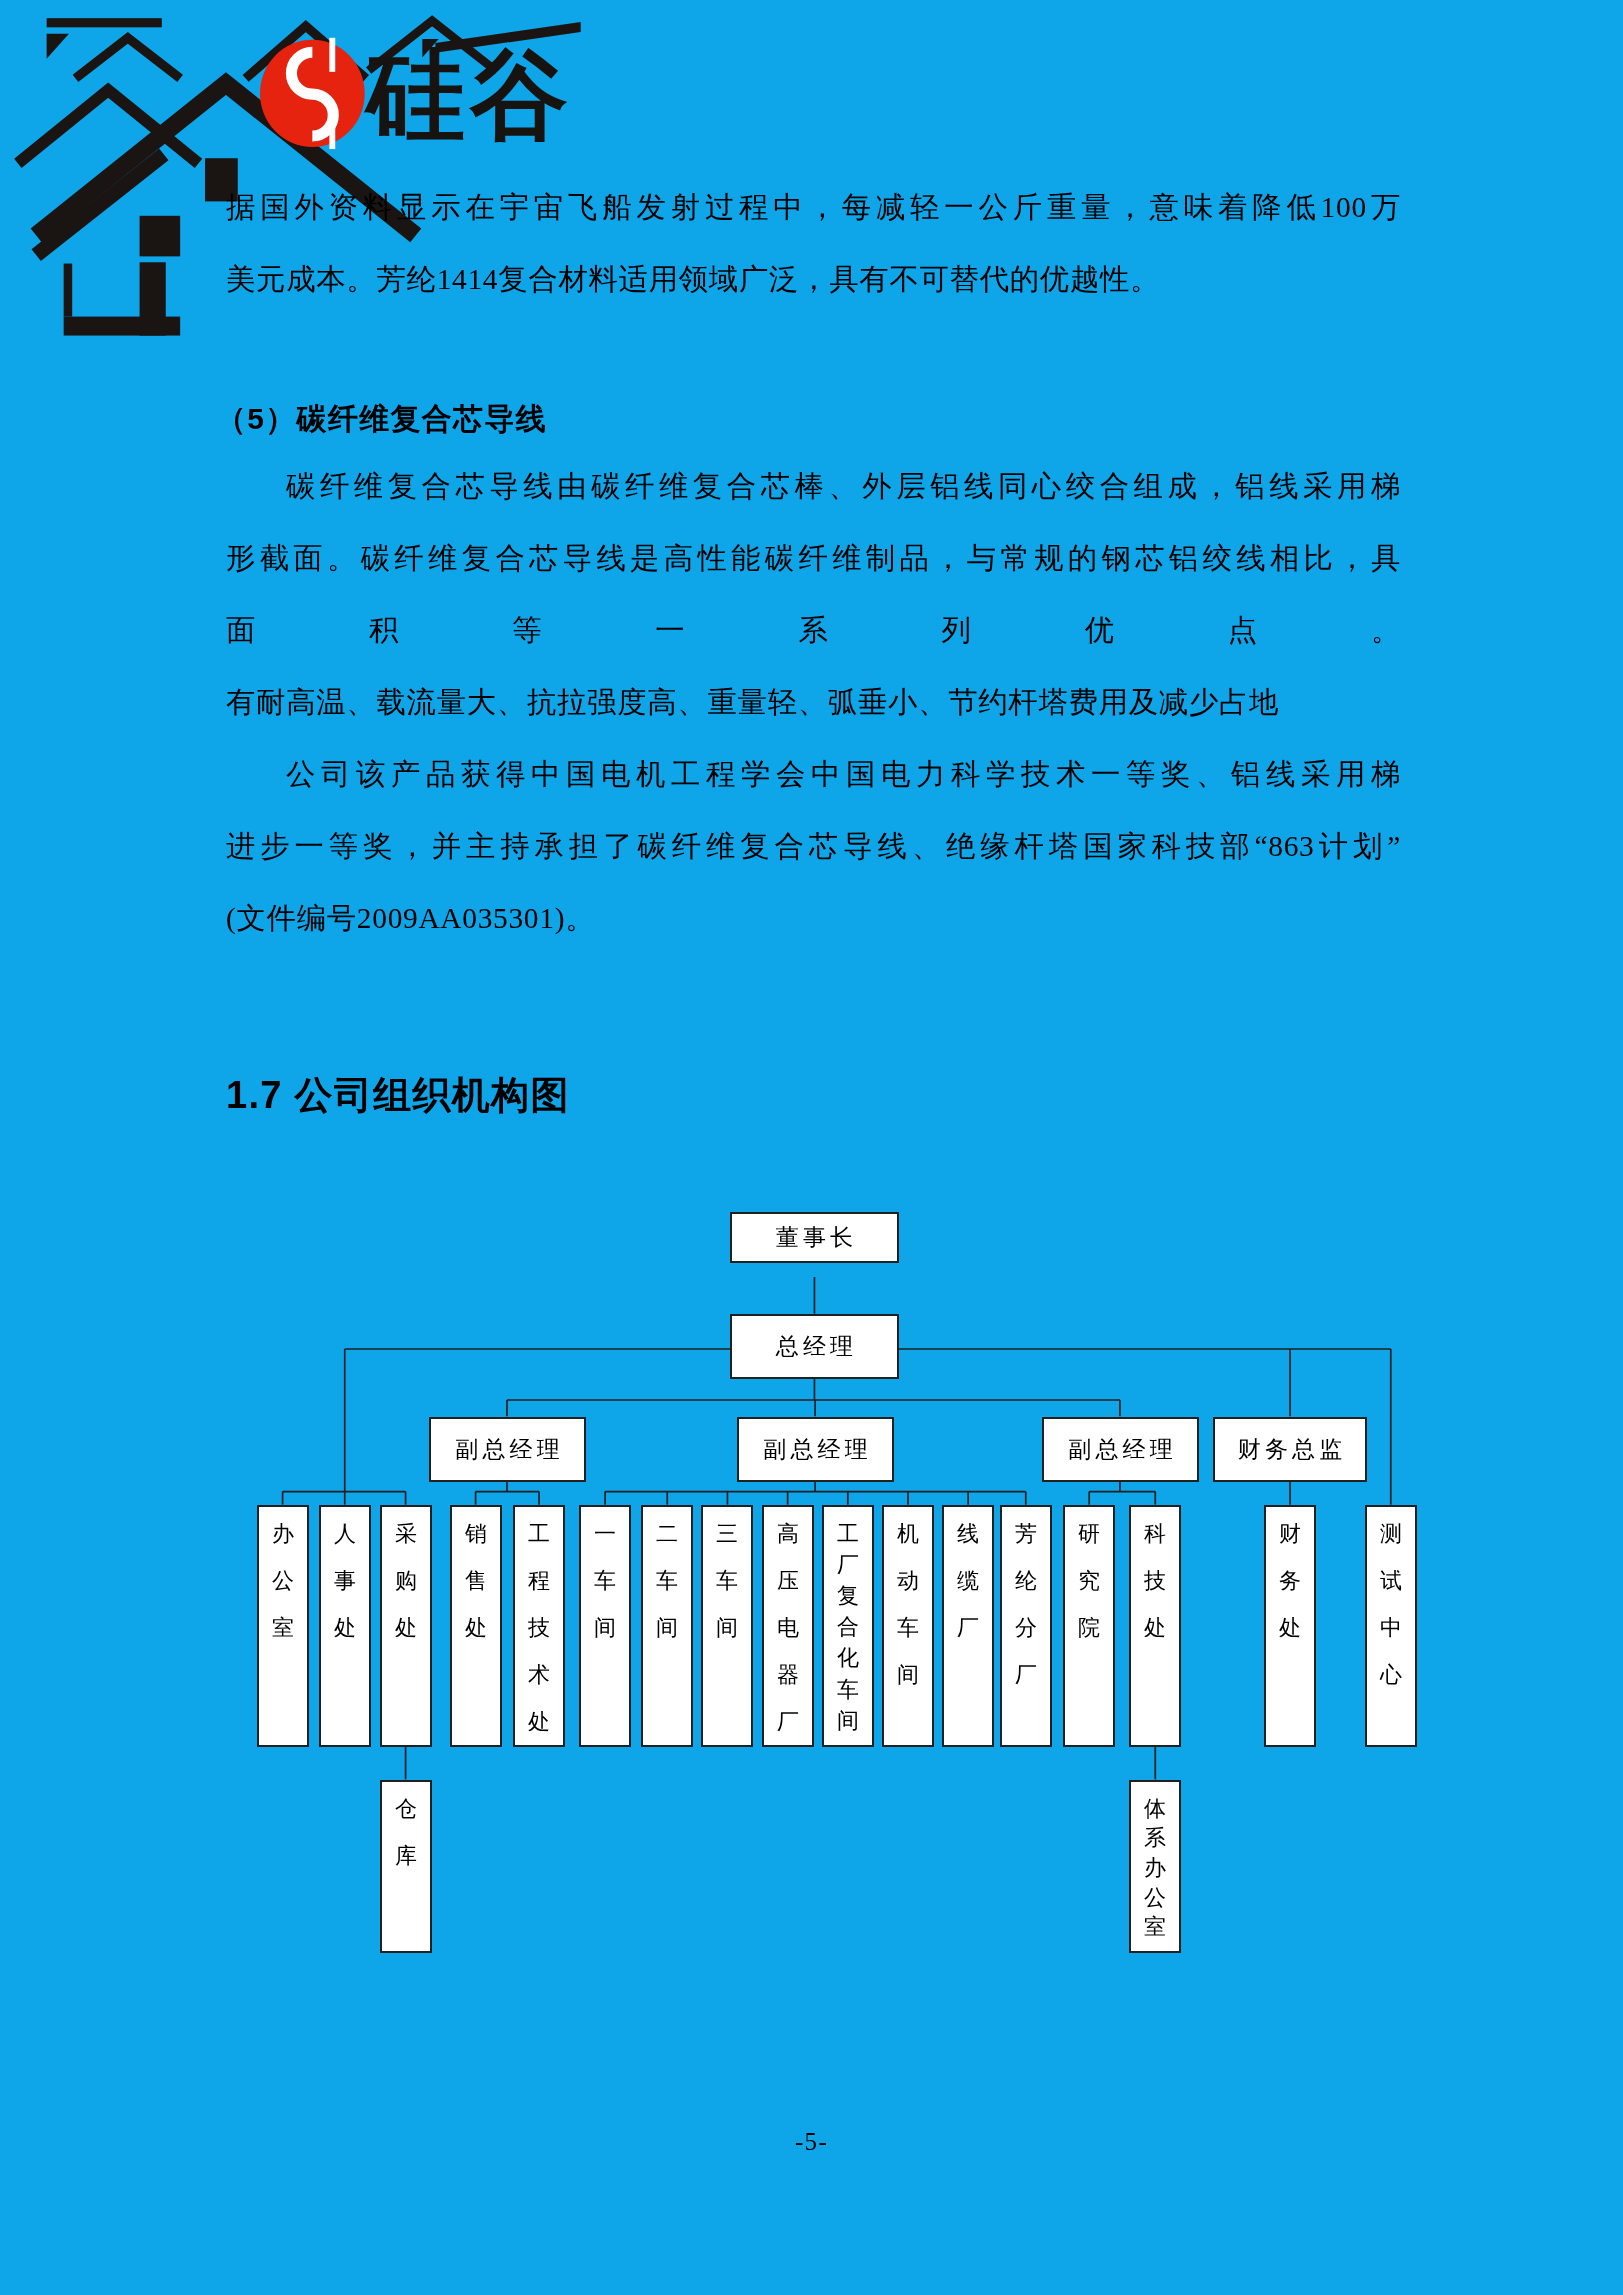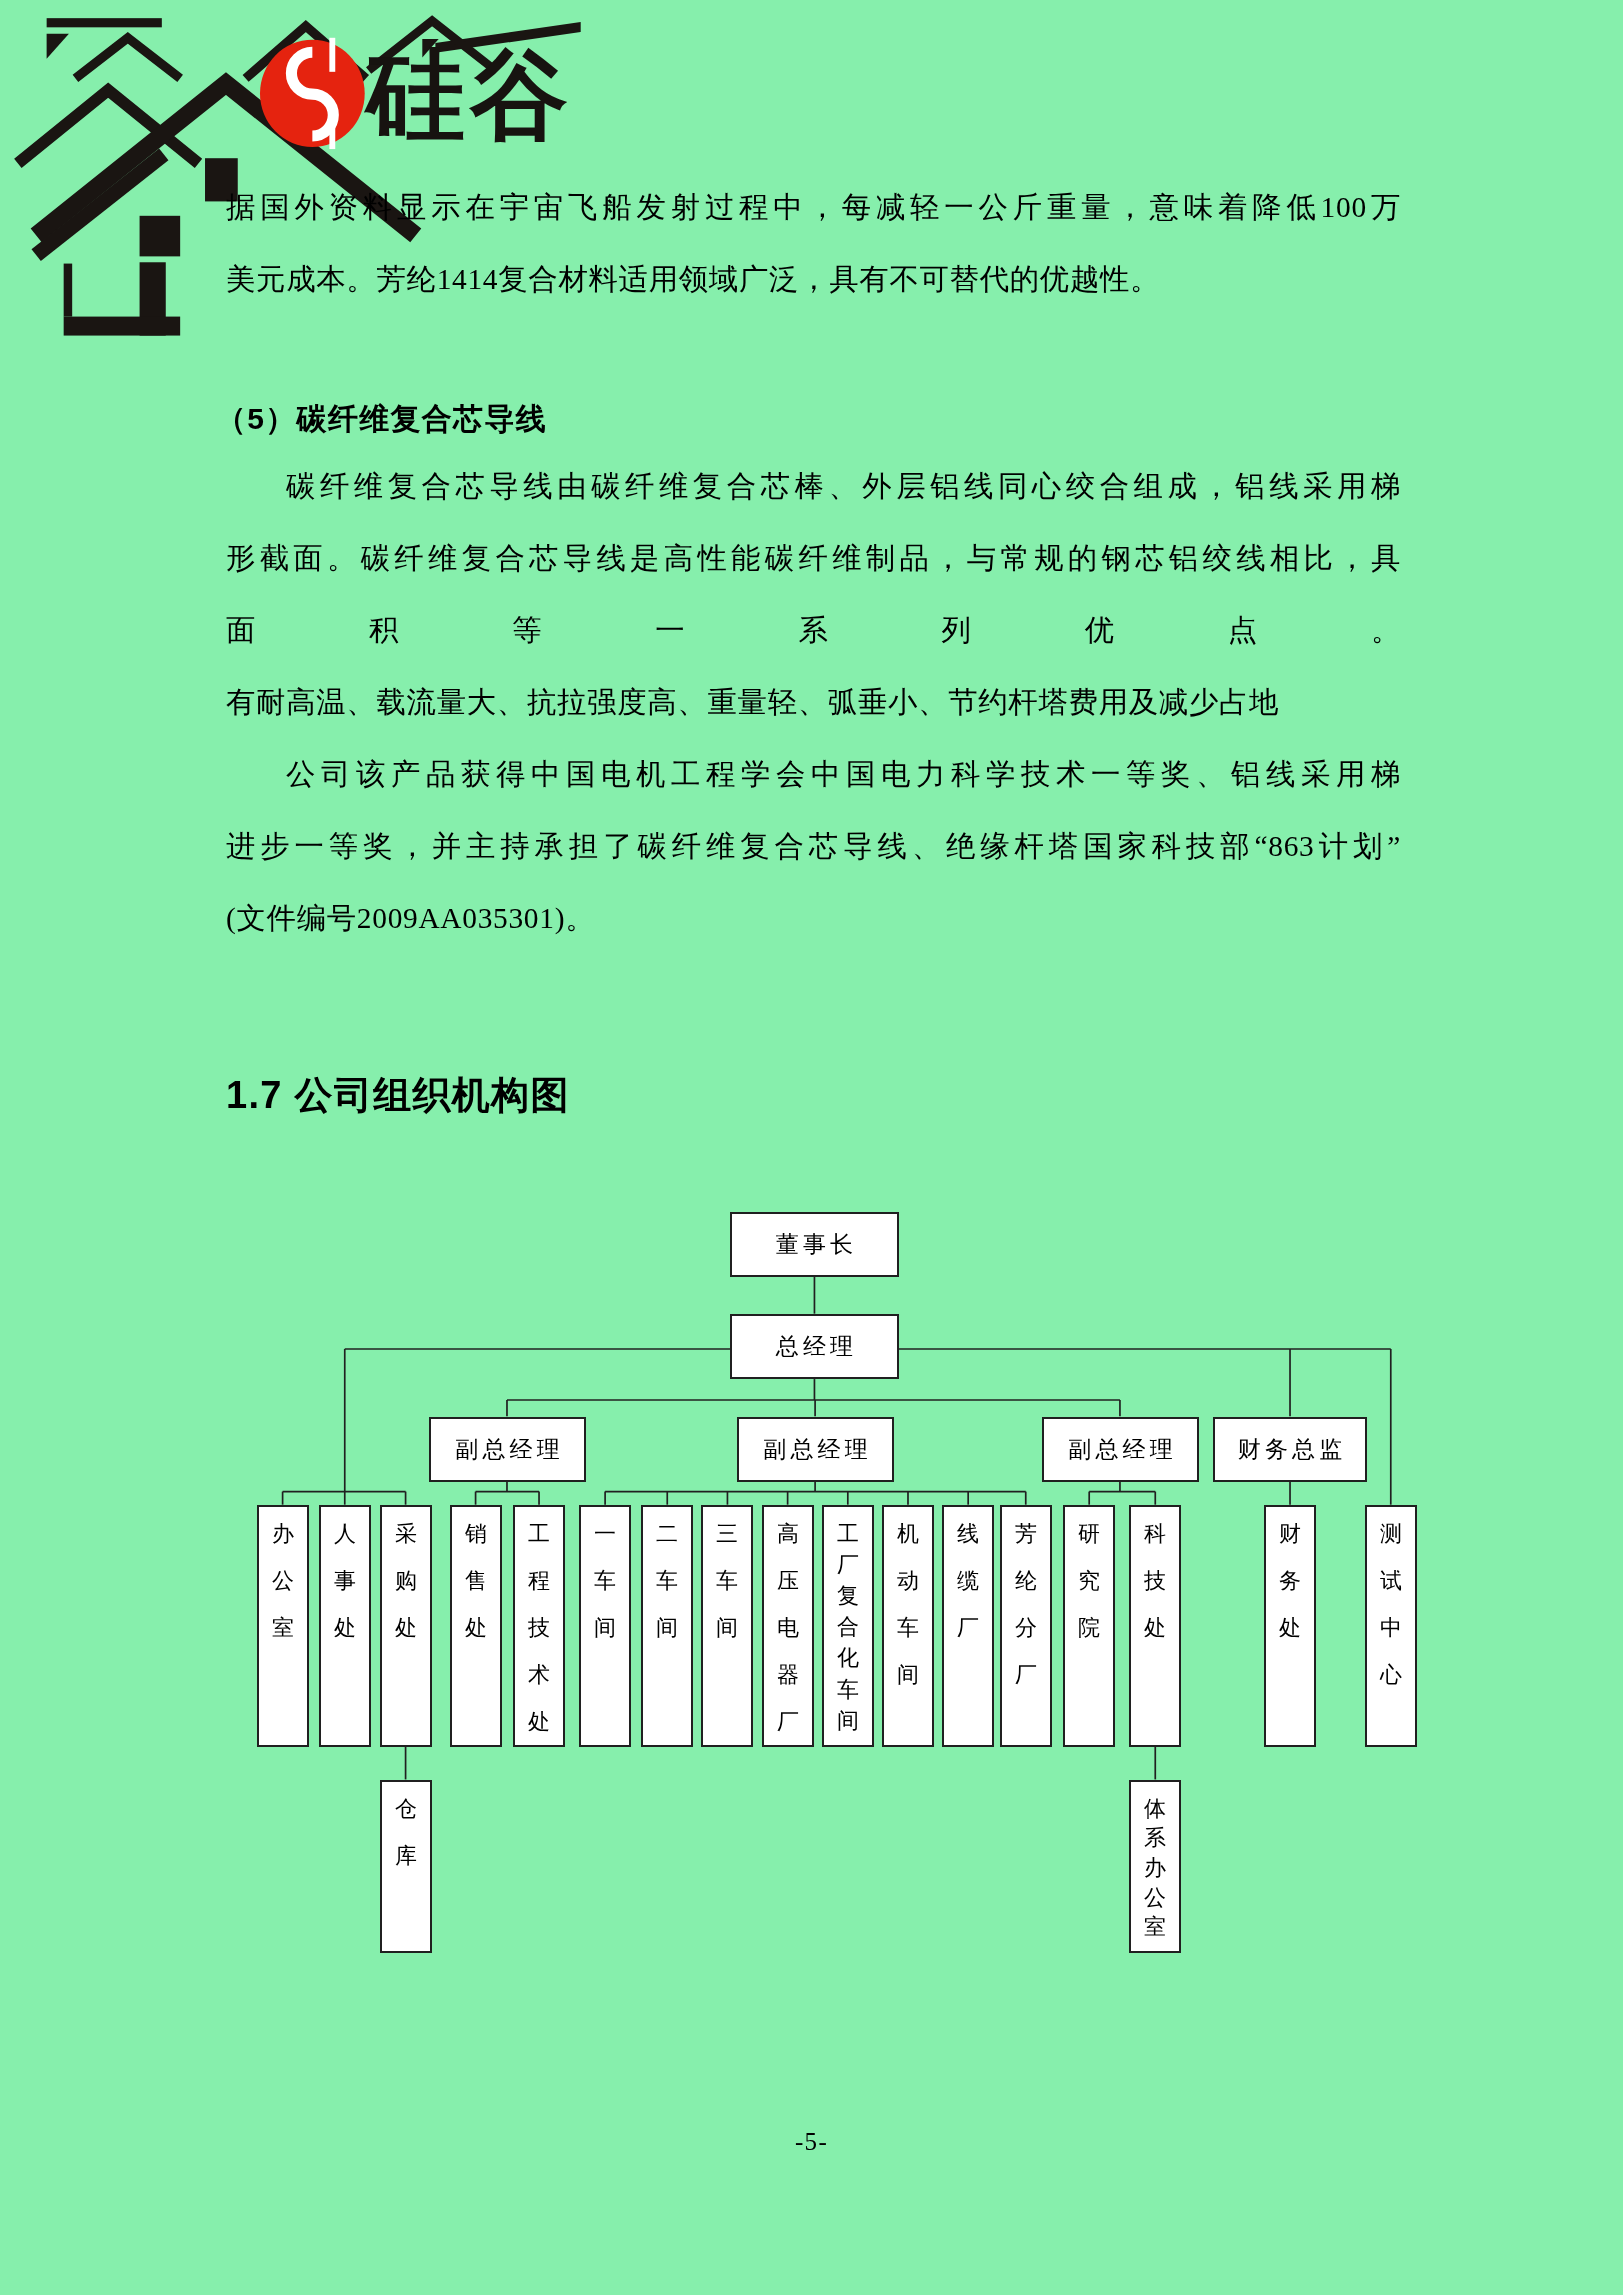--- a/index.html
+++ b/index.html
@@ -1,18 +1,18 @@
 <!DOCTYPE html>
 <html style="font-size:10.5px"><head>
 <meta charset="utf-8">
 <style>
   html,body { margin:0; padding:0; background:#ffffff; }
   .page {
     position:relative; width:1623px; height:2295px; margin:0 auto;
-    background:#86efac; overflow:hidden;
+    background:#0ea5e9; overflow:hidden;
     font-family:"Liberation Serif", serif; color:#000;
   }
 
   
   .logo { position:absolute; left:9.8px; top:5.2px; width:589px; height:347px; }
   .logo svg { position:absolute; left:0; top:0; }
   .brand {
     position:absolute; left:357px; top:41px;
     font-family:"Liberation Sans", sans-serif;
     font-weight:900; font-size:98px; line-height:98px;
@@ -143,21 +143,21 @@
         <line x1="1480" y1="2280" x2="1480" y2="2300" stroke="#202020" stroke-width="2.6"></line>
         <line x1="1568" y1="2280" x2="1568" y2="2300" stroke="#202020" stroke-width="2.6"></line>
         <line x1="1712" y1="2265" x2="1712" y2="2280" stroke="#202020" stroke-width="2.6"></line>
         <line x1="1665" y1="2280" x2="1766" y2="2280" stroke="#202020" stroke-width="2.6"></line>
         <line x1="1665" y1="2280" x2="1665" y2="2300" stroke="#202020" stroke-width="2.6"></line>
         <line x1="1766" y1="2280" x2="1766" y2="2300" stroke="#202020" stroke-width="2.6"></line>
         <line x1="1972" y1="2265" x2="1972" y2="2300" stroke="#202020" stroke-width="2.6"></line>
         <line x1="620" y1="2670" x2="620" y2="2720" stroke="#202020" stroke-width="2.6"></line>
         <line x1="1766" y1="2670" x2="1766" y2="2720" stroke="#202020" stroke-width="2.6"></line>
       </svg>
-  <div class="obox hbox" style="left: 730px; top: 1212px; width: 169px; height: 65px;">
+  <div class="obox hbox" style="left: 730px; top: 1212px; width: 169px; height: 51px;">
         <span>董事长</span>
       </div>
       <div class="obox hbox" style="left: 730px; top: 1314px; width: 169px; height: 65px;">
         <span>总经理</span>
       </div>
       <div class="obox hbox" style="left: 429px; top: 1417px; width: 157px; height: 65px;">
         <span>副总经理</span>
       </div>
       <div class="obox hbox" style="left: 737px; top: 1417px; width: 157px; height: 65px;">
         <span>副总经理</span>

